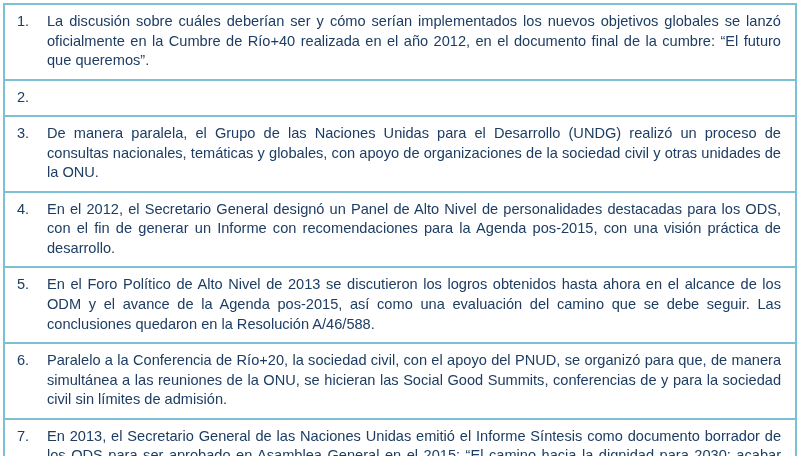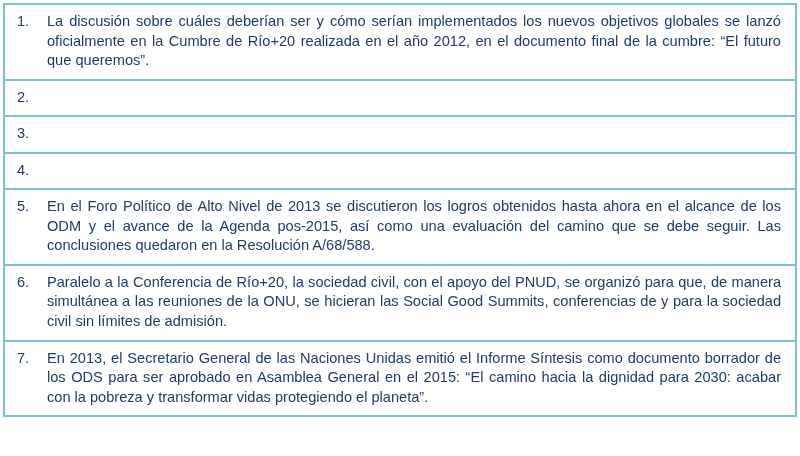--- a/index.html
+++ b/index.html
@@ -38,38 +38,40 @@
     text-align:justify;
   }
 </style>
 </head>
 <body>
 
 <div class="table">
 
   <div class="row">
     <span class="num">1.</span>
-    <span class="txt">La discusión sobre cuáles deberían ser y cómo serían implementados los nuevos objetivos globales se lanzó oficialmente en la Cumbre de Río+20 realizada en el año 2012, en el documento final de la cumbre: “El futuro que queremos”.</span>
+    <span class="txt">La discusión sobre cuáles deberían ser y cómo serían implementados los nuevos objetivos globales se lanzó oficialmente en la Cumbre de Río+40 realizada en el año 2012, en el documento final de la cumbre: “El futuro que queremos”.</span>
   </div>
 
   <div class="row">
     <span class="num">2.</span>
   </div>
 
   <div class="row">
     <span class="num">3.</span>
+    <span class="txt">De manera paralela, el Grupo de las Naciones Unidas para el Desarrollo (UNDG) realizó un proceso de consultas nacionales, temáticas y globales, con apoyo de organizaciones de la sociedad civil y otras unidades de la ONU.</span>
   </div>
 
   <div class="row">
     <span class="num">4.</span>
+    <span class="txt">En el 2012, el Secretario General designó un Panel de Alto Nivel de personalidades destacadas para los ODS, con el fin de generar un Informe con recomendaciones para la Agenda pos-2015, con una visión práctica de desarrollo.</span>
   </div>
 
   <div class="row">
     <span class="num">5.</span>
-    <span class="txt">En el Foro Político de Alto Nivel de 2013 se discutieron los logros obtenidos hasta ahora en el alcance de los ODM y el avance de la Agenda pos-2015, así como una evaluación del camino que se debe seguir. Las conclusiones quedaron en la Resolución A/68/588.</span>
+    <span class="txt">En el Foro Político de Alto Nivel de 2013 se discutieron los logros obtenidos hasta ahora en el alcance de los ODM y el avance de la Agenda pos-2015, así como una evaluación del camino que se debe seguir. Las conclusiones quedaron en la Resolución A/46/588.</span>
   </div>
 
   <div class="row">
     <span class="num">6.</span>
     <span class="txt">Paralelo a la Conferencia de Río+20, la sociedad civil, con el apoyo del PNUD, se organizó para que, de manera simultánea a las reuniones de la ONU, se hicieran las Social Good Summits, conferencias de y para la sociedad civil sin límites de admisión.</span>
   </div>
 
   <div class="row">
     <span class="num">7.</span>
     <span class="txt">En 2013, el Secretario General de las Naciones Unidas emitió el Informe Síntesis como documento borrador de los ODS para ser aprobado en Asamblea General en el 2015: “El camino hacia la dignidad para 2030: acabar con la pobreza y transformar vidas protegiendo el planeta”.</span>

